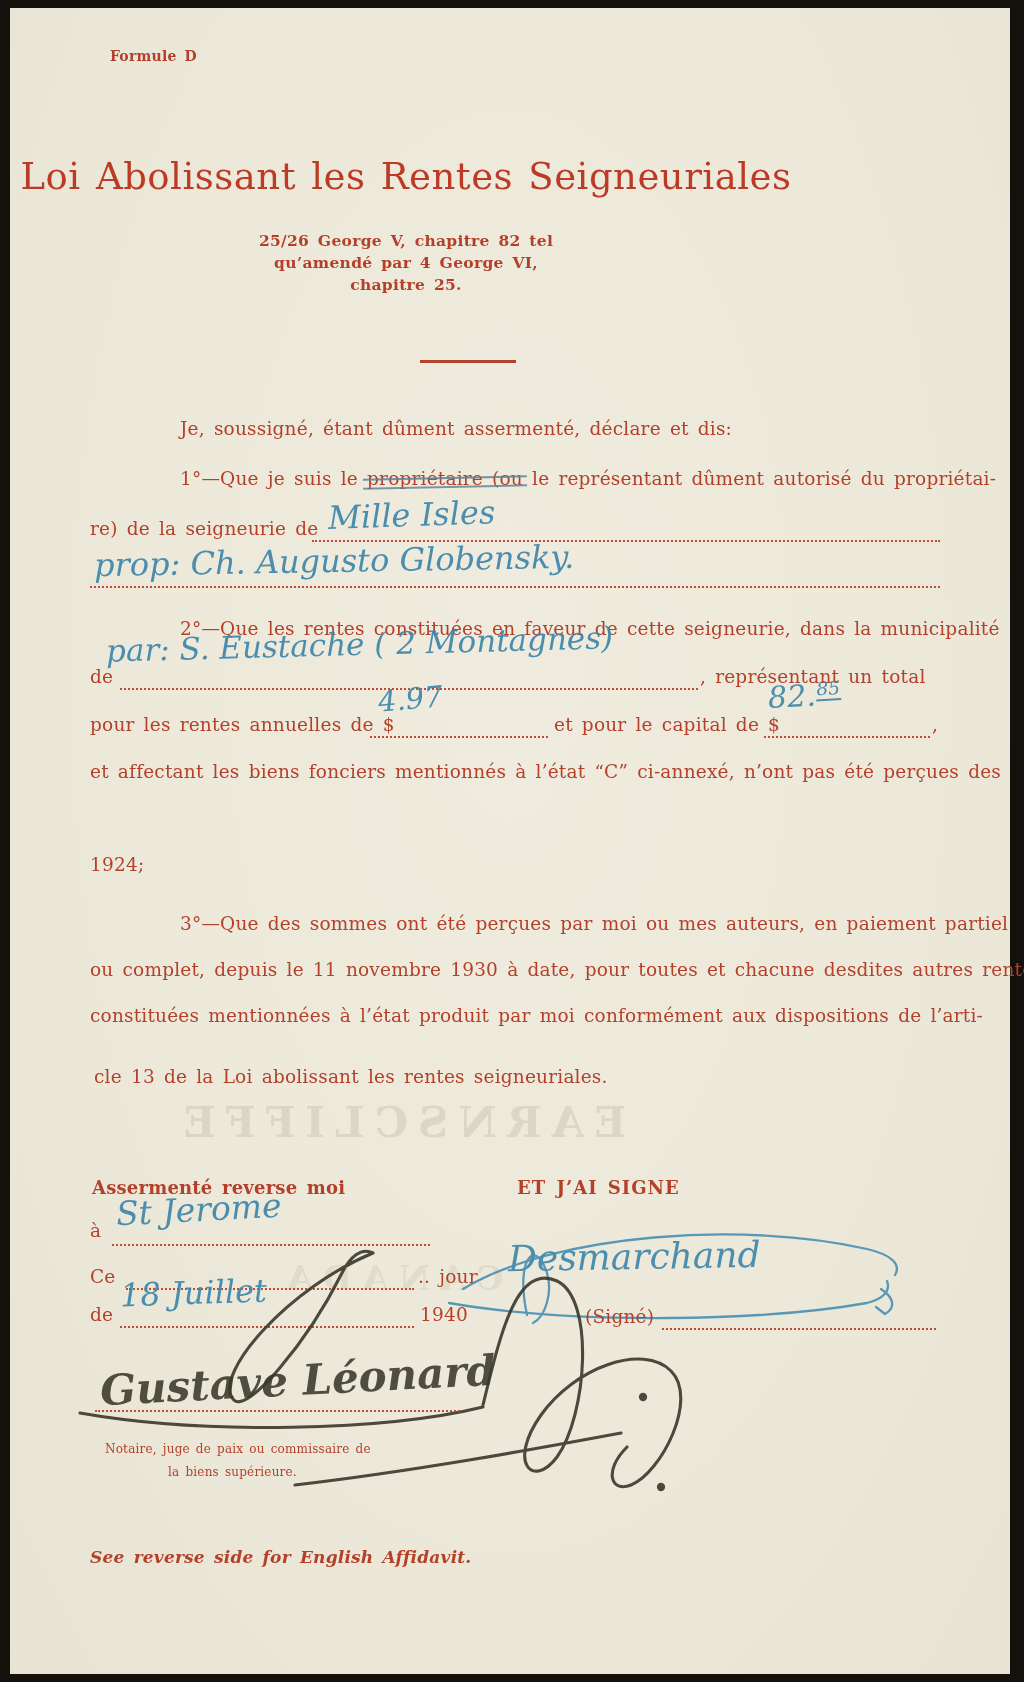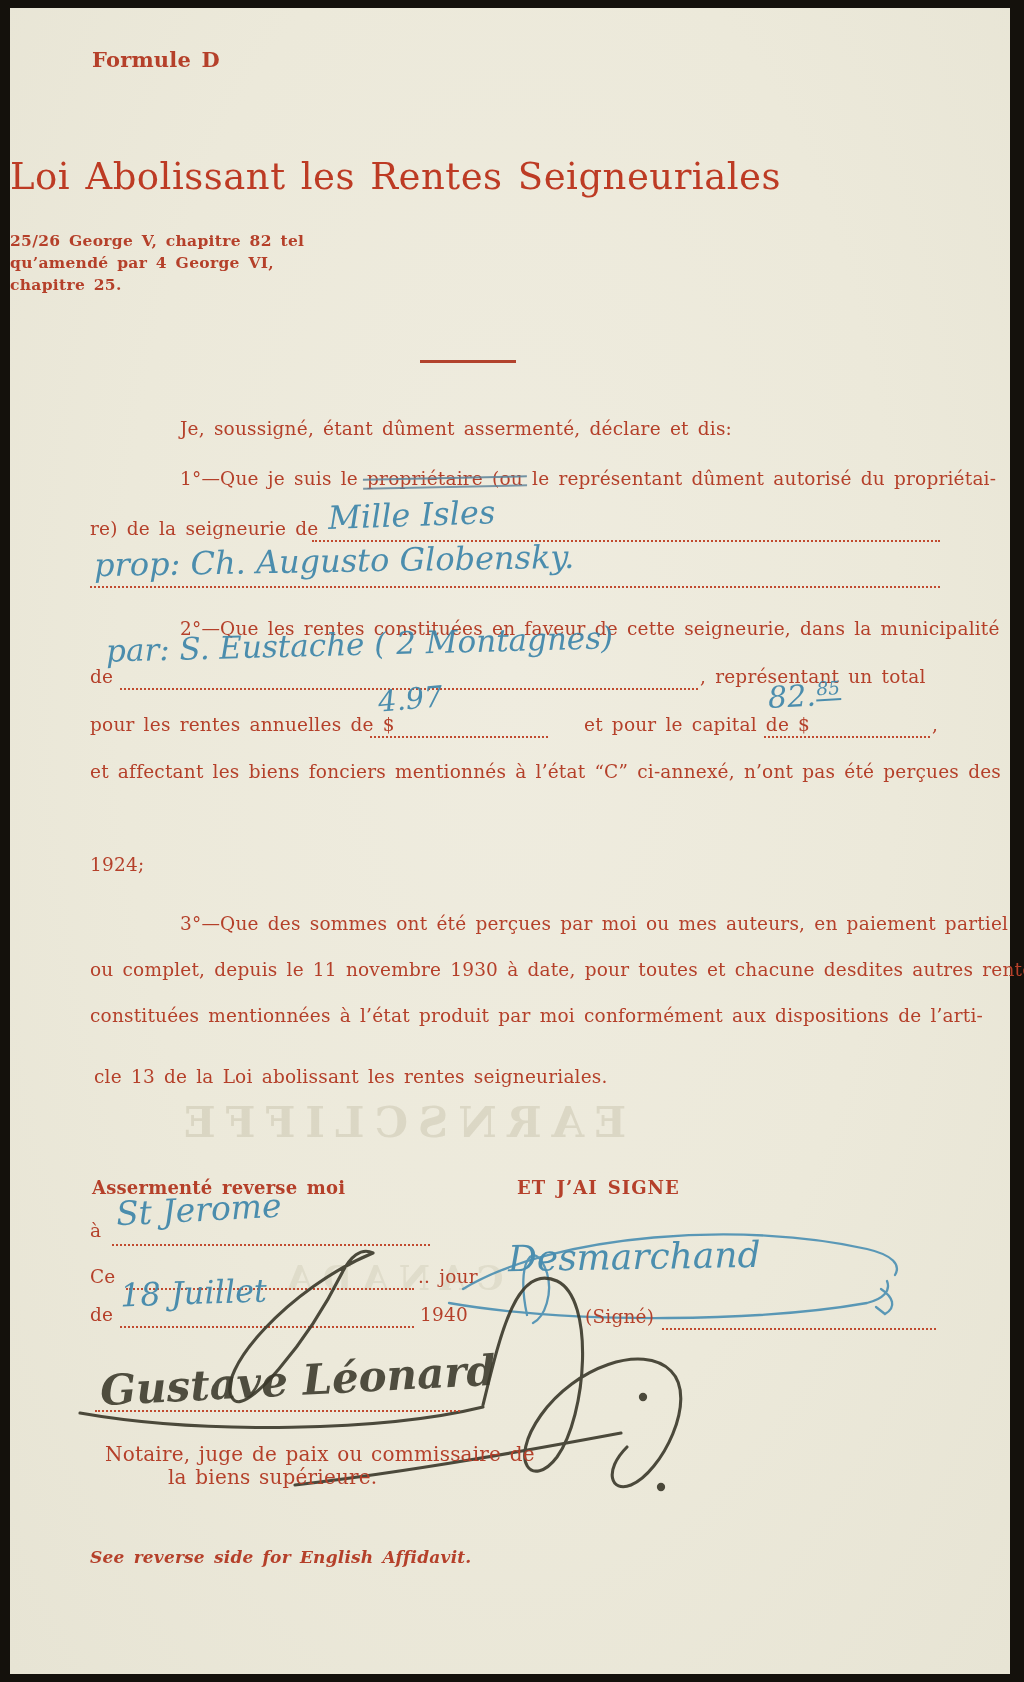--- a/index.html
+++ b/index.html
@@ -12,24 +12,24 @@
   .paper{
     position:absolute;left:10px;top:8px;width:1000px;height:1666px;
     background:radial-gradient(ellipse at 50% 40%, #efecdf 0%, #ece9da 55%, #e7e4d4 100%);
   }
   
   .p{
     position:absolute;color:#b5402a;font-size:18.5px;
     letter-spacing:.2px;word-spacing:3px;white-space:nowrap;line-height:1.15;
   }
   .bold{font-weight:bold;}
-  .center{text-align:left;left:0;width:792px;}
+  .center{text-align:center;left:0;width:792px;}
   .title{font-size:37px;letter-spacing:.5px;color:#bd3b24;}
   .sub{font-size:15.5px;font-weight:bold;letter-spacing:.3px;}
-  .small{font-size:20px;word-spacing:2px;}
+  .small{font-size:12px;word-spacing:2px;}
   .rule{position:absolute;left:410px;top:352px;width:96px;height:0;border-top:3px solid #b2432d;}
   .dots{position:absolute;height:0;border-bottom:2px dotted #c14a2f;}
   
   .hw{
     position:absolute;color:#3e86aa;font-style:italic;white-space:nowrap;
     font-family:"DejaVu Serif", serif;opacity:.92;
   }
   .hw .sup{font-size:.62em;vertical-align:.55em;border-bottom:2px solid #3e86aa;padding:0 1px;}
   
   .struck{position:relative;display:inline-block;}
@@ -50,21 +50,21 @@
   }
 </style>
 </head>
 <body>
 
 <div class="paper">
 
   <div class="wm" style="left:110px;top:1090px;width:560px;font-size:42px;">EARNSCLIFFE</div>
   <div class="wm" style="left:150px;top:1250px;width:460px;font-size:34px;color:rgba(148,140,106,.14);">CANADA</div>
 
-  <div class="p bold" style="left:82px;top:40px;font-size:21px;">Formule D</div>
+  <div class="p bold" style="left:100px;top:40px;font-size:14px;">Formule D</div>
   <div class="p center title" style="top:148px;">Loi Abolissant les Rentes Seigneuriales</div>
   <div class="p center sub" style="top:224px;">25/26 George V, chapitre 82 tel</div>
   <div class="p center sub" style="top:246px;">qu’amendé par 4 George VI,</div>
   <div class="p center sub" style="top:268px;">chapitre 25.</div>
   <div class="rule"></div>
 
   <div class="p" style="left:170px;top:410px;">Je, soussigné, étant dûment assermenté, déclare et dis:</div>
 
   <div class="p" style="left:170px;top:460px;"><span>1°—Que je suis le </span><span class="struck">propriétaire (ou</span><span> le représentant dûment autorisé du propriétai-</span></div>
 
@@ -77,21 +77,21 @@
 
   <div class="p" style="left:170px;top:610px;">2°—Que les rentes constituées en faveur de cette seigneurie, dans la municipalité</div>
 
   <div class="p" style="left:80px;top:658px;">de</div>
   <div class="dots" style="left:110px;top:680px;width:578px;"></div>
   <div class="p" style="left:690px;top:658px;">, représentant un total</div>
   <div class="hw" style="left:96px;top:618px;font-size:31px;transform:rotate(-1.5deg);">par:  S. Eustache ( 2 Montagnes)</div>
 
   <div class="p" style="left:80px;top:706px;">pour les rentes annuelles de $</div>
   <div class="dots" style="left:360px;top:728px;width:178px;"></div>
-  <div class="p" style="left:544px;top:706px;margin-left:30px;">et pour le capital de $</div>
+  <div class="p" style="left:544px;top:706px;">et pour le capital de $</div>
   <div class="dots" style="left:754px;top:728px;width:166px;"></div>
   <div class="p" style="left:922px;top:706px;">,</div>
   <div class="hw" style="left:368px;top:674px;font-size:29px;transform:rotate(-5deg);">4.97</div>
   <div class="hw" style="left:758px;top:670px;font-size:30px;transform:rotate(-3deg);"><span>82.</span><span class="sup">85</span></div>
 
   <div class="p" style="left:80px;top:753px;">et affectant les biens fonciers mentionnés à l’état “C” ci-annexé, n’ont pas été perçues des</div>
   <div class="p" style="left:80px;top:846px;">1924;</div>
 
   <div class="p" style="left:170px;top:905px;">3°—Que des sommes ont été perçues par moi ou mes auteurs, en paiement partiel</div>
   <div class="p" style="left:80px;top:951px;">ou complet, depuis le 11 novembre 1930 à date,  pour toutes et chacune desdites autres rentes</div>

